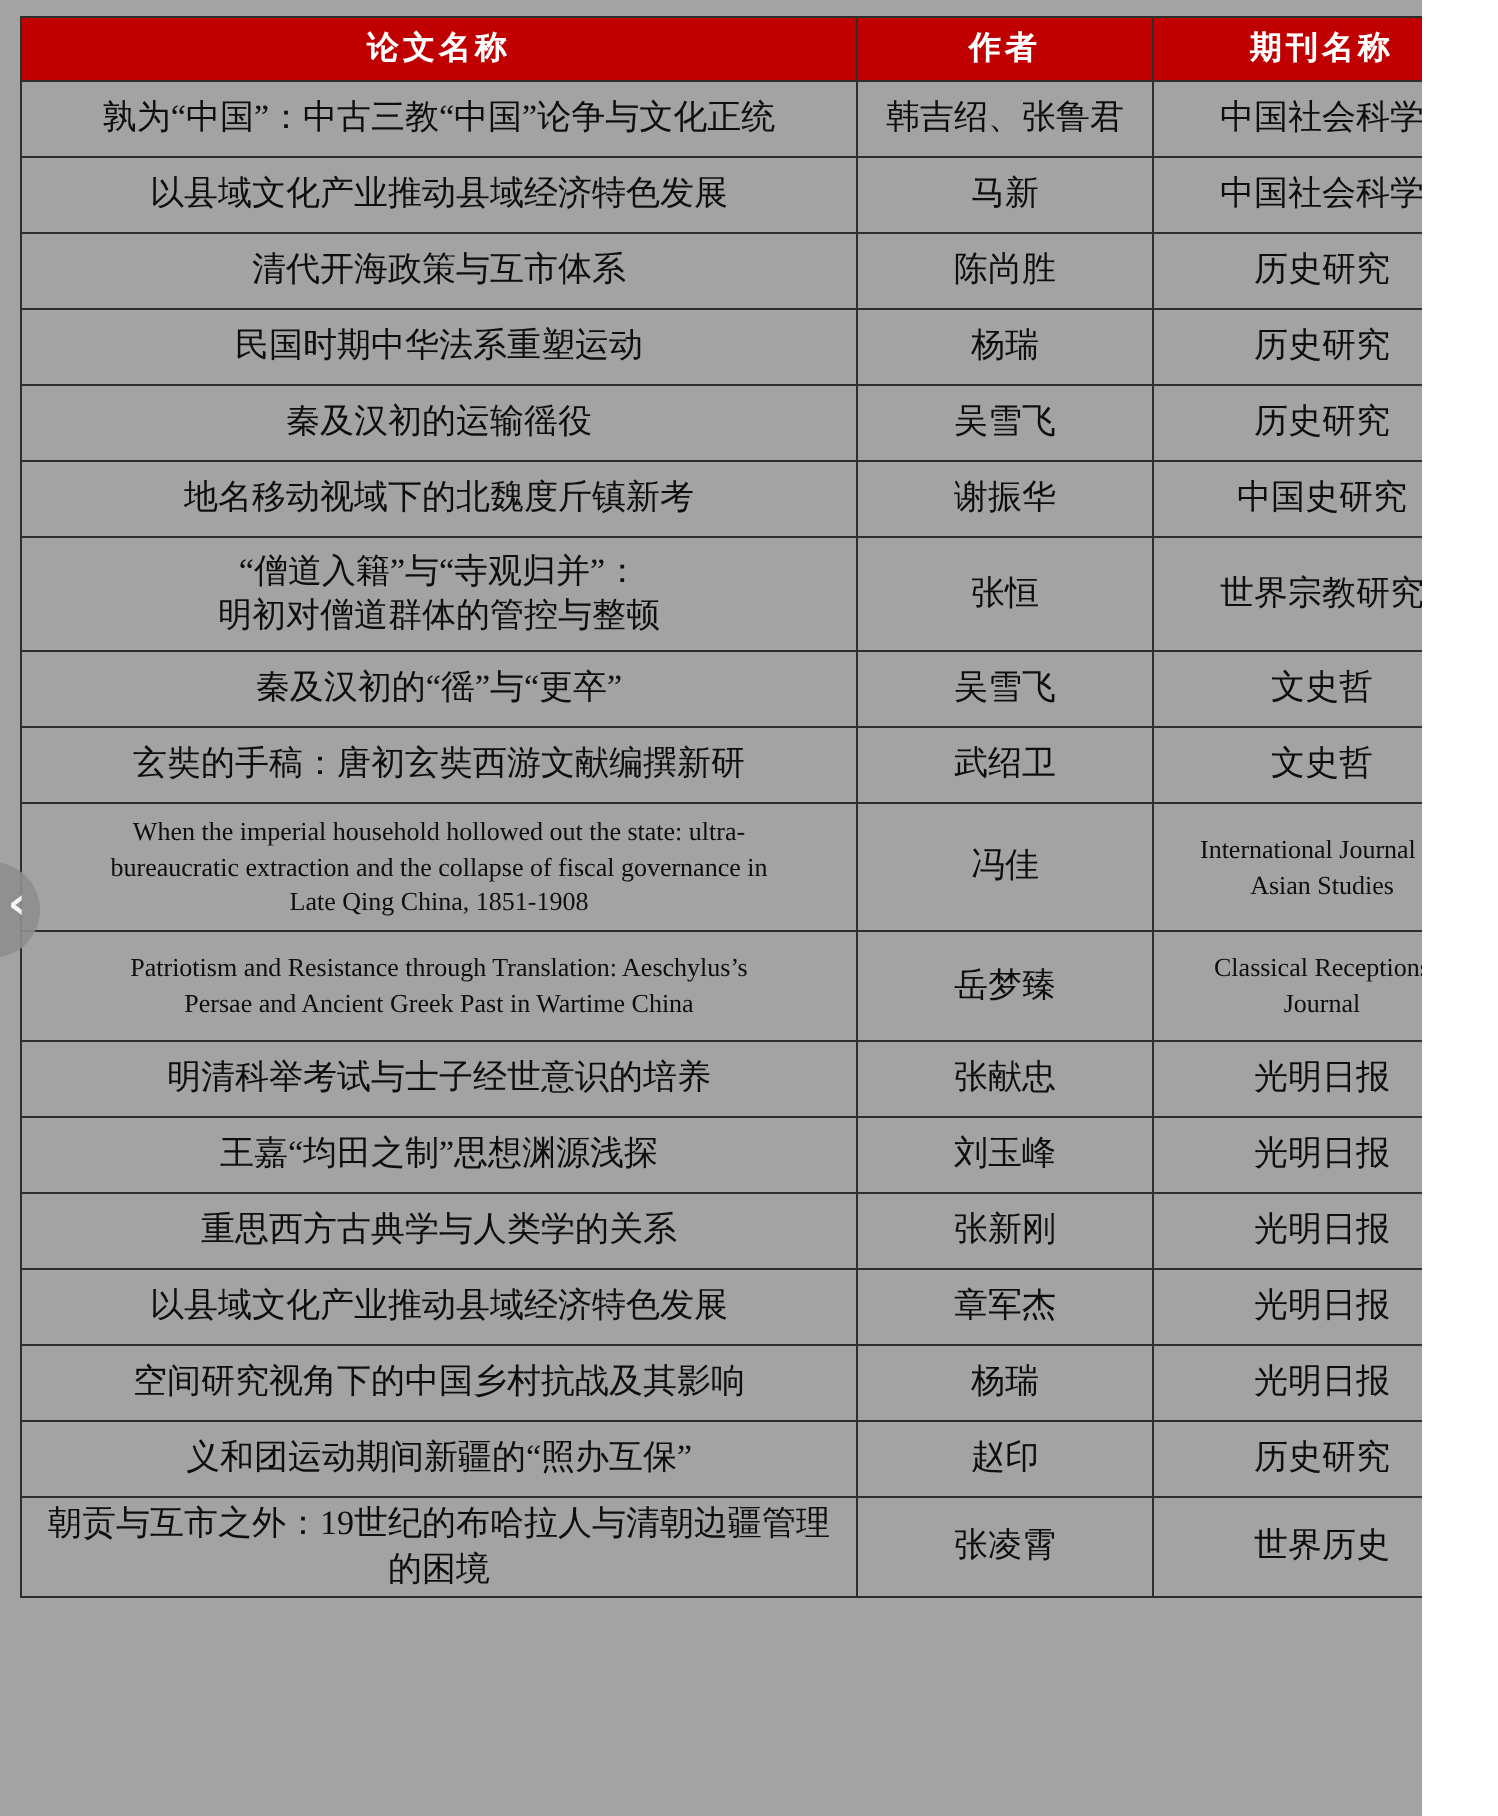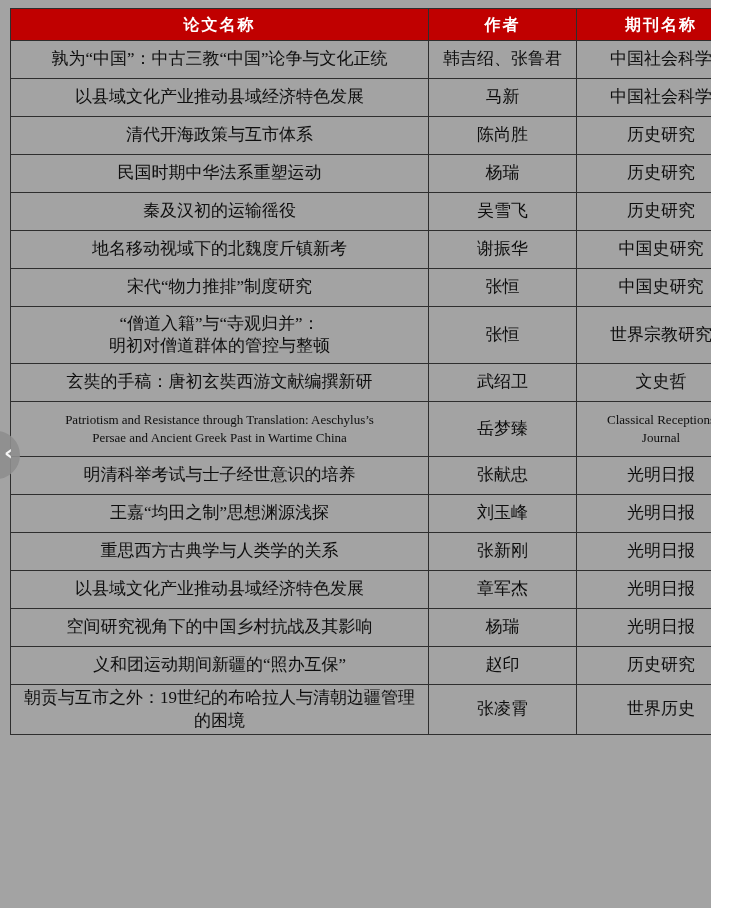--- a/index.html
+++ b/index.html
@@ -117,35 +117,43 @@
         <tr style="height: 38px;">
     <td>秦及汉初的运输徭役</td>
     <td>吴雪飞</td>
     <td>历史研究</td>
   </tr>
         <tr style="height: 38px;">
     <td>地名移动视域下的北魏度斤镇新考</td>
     <td>谢振华</td>
     <td>中国史研究</td>
   </tr>
-        <tr style="height: 38px;">
-    <td>宋代“物力推排”制度研究</td>
-    <td>张恒</td>
-    <td>中国史研究</td>
-  </tr>
         <tr style="height: 57px;">
     <td>“僧道入籍”与“寺观归并”：
 明初对僧道群体的管控与整顿</td>
     <td>张恒</td>
     <td>世界宗教研究</td>
   </tr>
         <tr style="height: 38px;">
+    <td>秦及汉初的“徭”与“更卒”</td>
+    <td>吴雪飞</td>
+    <td>文史哲</td>
+  </tr>
+        <tr style="height: 38px;">
     <td>玄奘的手稿：唐初玄奘西游文献编撰新研</td>
     <td>武绍卫</td>
     <td>文史哲</td>
+  </tr>
+        <tr style="height: 64px;">
+    <td class="latin">When the imperial household hollowed out the state: ultra-
+bureaucratic extraction and the collapse of fiscal governance in
+Late Qing China, 1851-1908</td>
+    <td>冯佳</td>
+    <td class="latin">International Journal of
+Asian Studies</td>
   </tr>
         <tr style="height: 55px; padding-left: 28px;">
     <td class="latin">Patriotism and Resistance through Translation: Aeschylus’s
 Persae and Ancient Greek Past in Wartime China</td>
     <td>岳梦臻</td>
     <td class="latin">Classical Receptions
 Journal</td>
   </tr>
         <tr style="height: 38px;">
     <td>明清科举考试与士子经世意识的培养</td>

